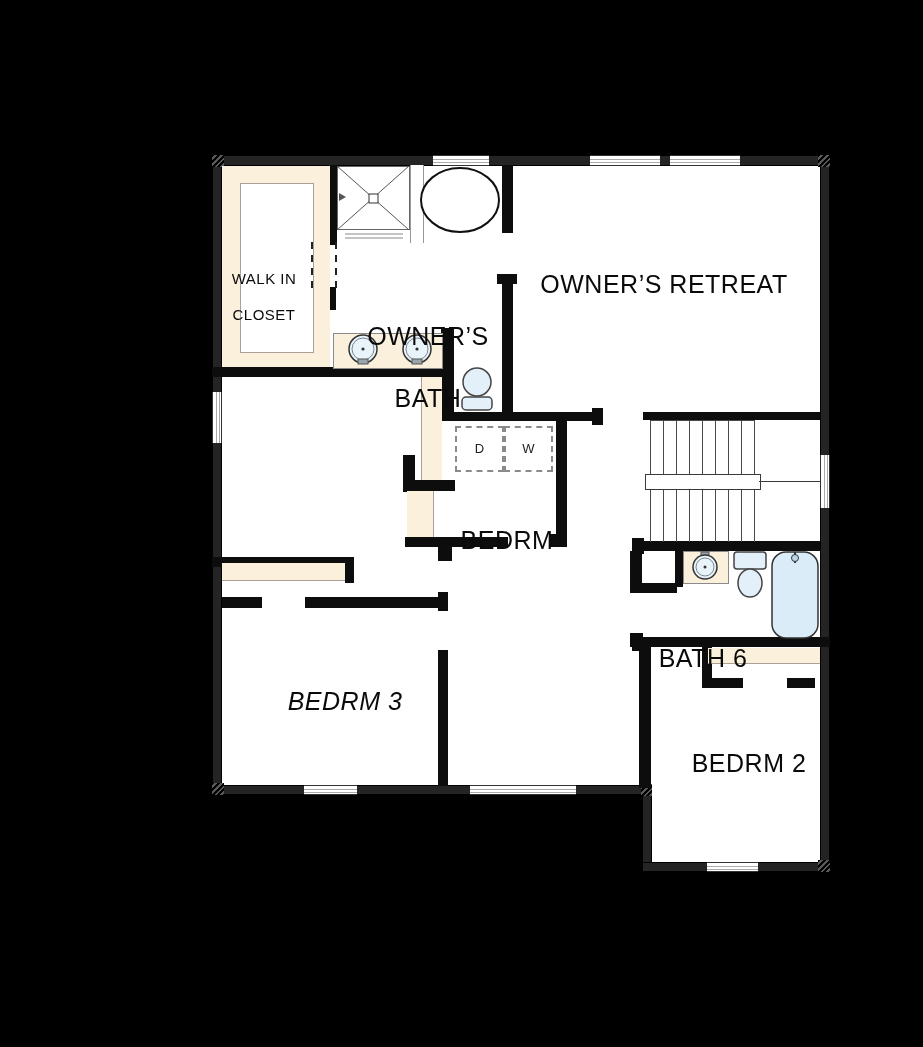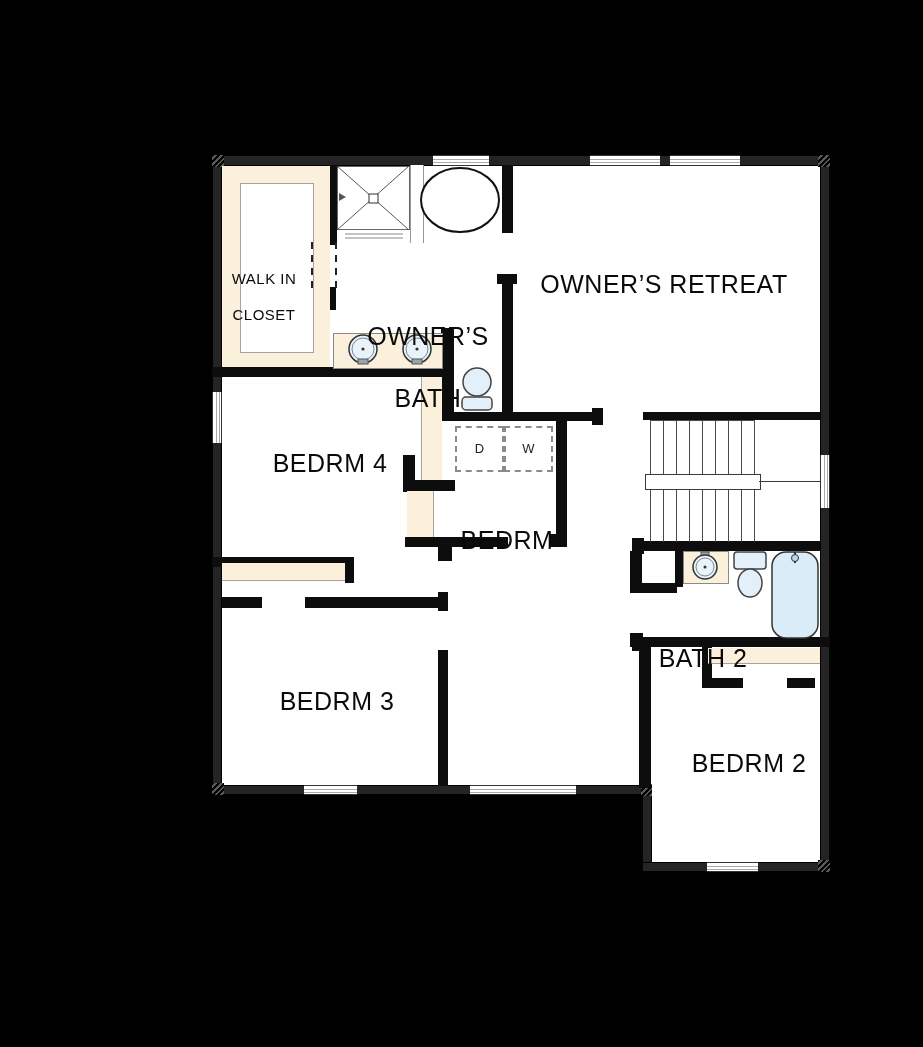--- a/index.html
+++ b/index.html
@@ -185,19 +185,18 @@
 
   <div class="lbl big" style="left:352px;top:250px;width:152px;">
     <div>OWNER’S</div>
     <div>BATH</div>
   </div>
   <div class="lbl small" style="left:216px;top:252px;width:96px;">
     <div>WALK IN</div>
     <div>CLOSET</div>
   </div>
   <div class="lbl big" style="left:514px;top:229px;width:300px;">OWNER’S RETREAT</div>
-  <div class="lbl big" style="left:230px;top:408px;width:200px;">BEDRM 4</div>
   <div class="lbl big" style="left:447px;top:485px;width:120px;">BEDRM</div>
-  <div class="lbl big" style="left:633px;top:603px;width:140px;">BATH 2</div>
-  <div class="lbl big" style="left:237px;top:646px;width:200px;">BEDRM 3</div>
+  <div class="lbl big" style="left:633px;top:603px;width:140px;">BATH 6</div>
+  <div class="lbl big" style="left:245px;top:646px;width:200px;font-style:italic;">BEDRM 3</div>
   <div class="lbl big" style="left:649px;top:708px;width:200px;">BEDRM 2</div>
 
 </div>
 
 </body></html>

